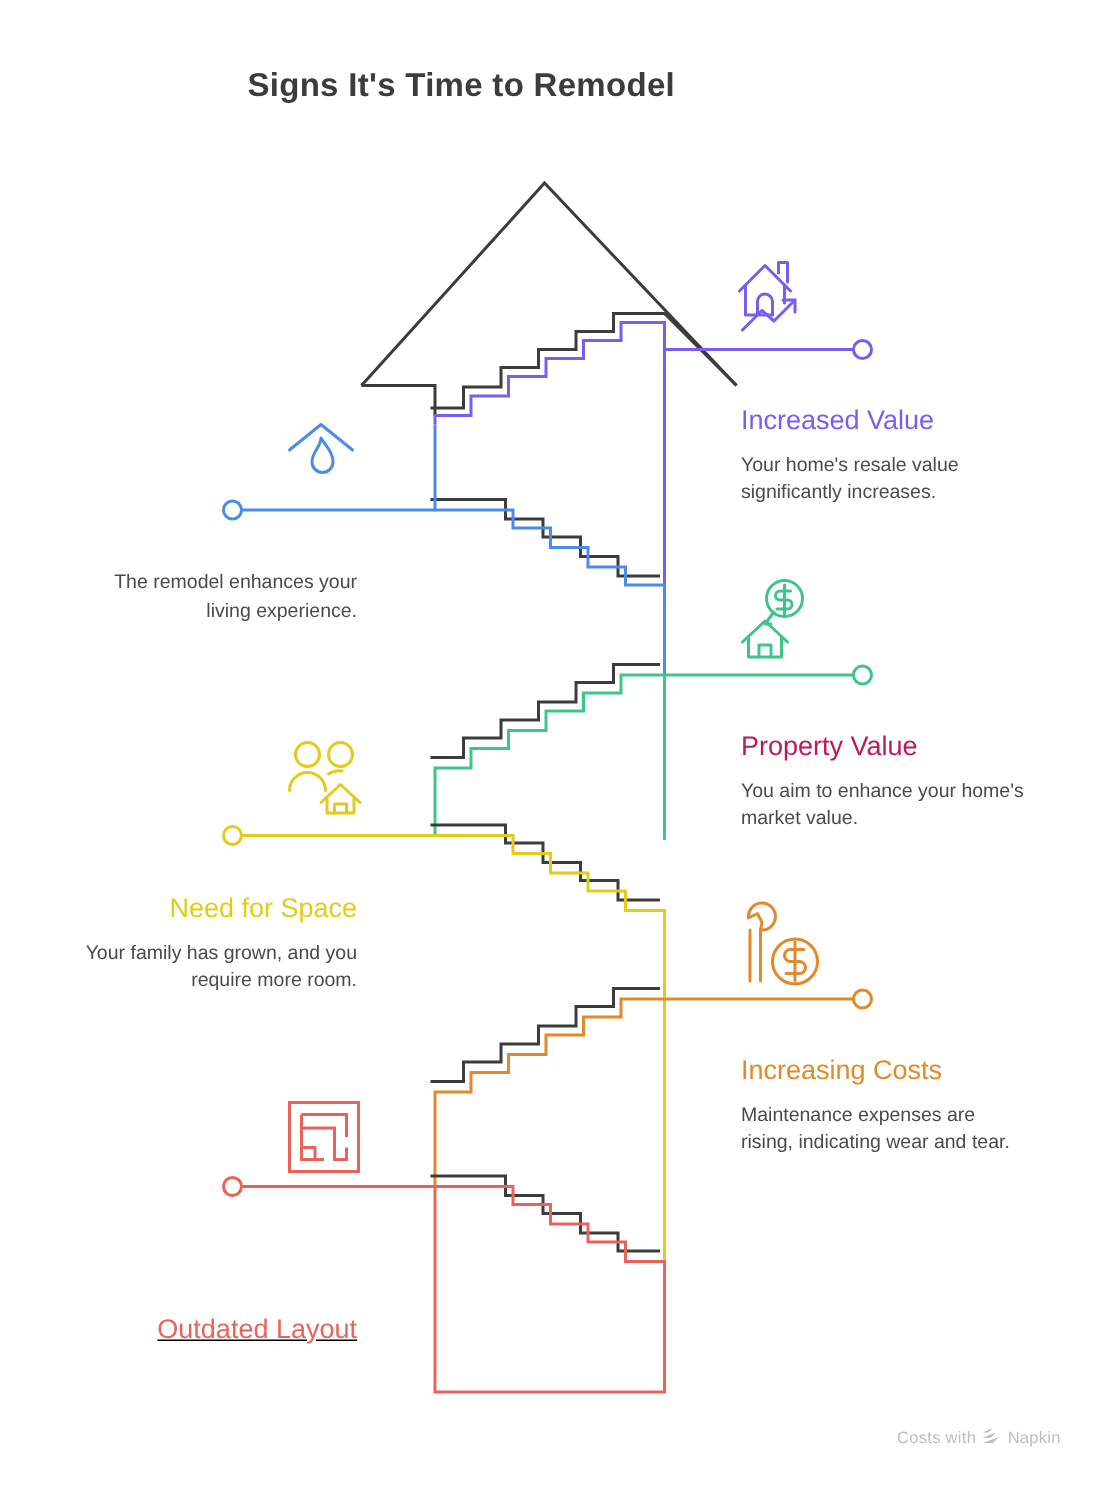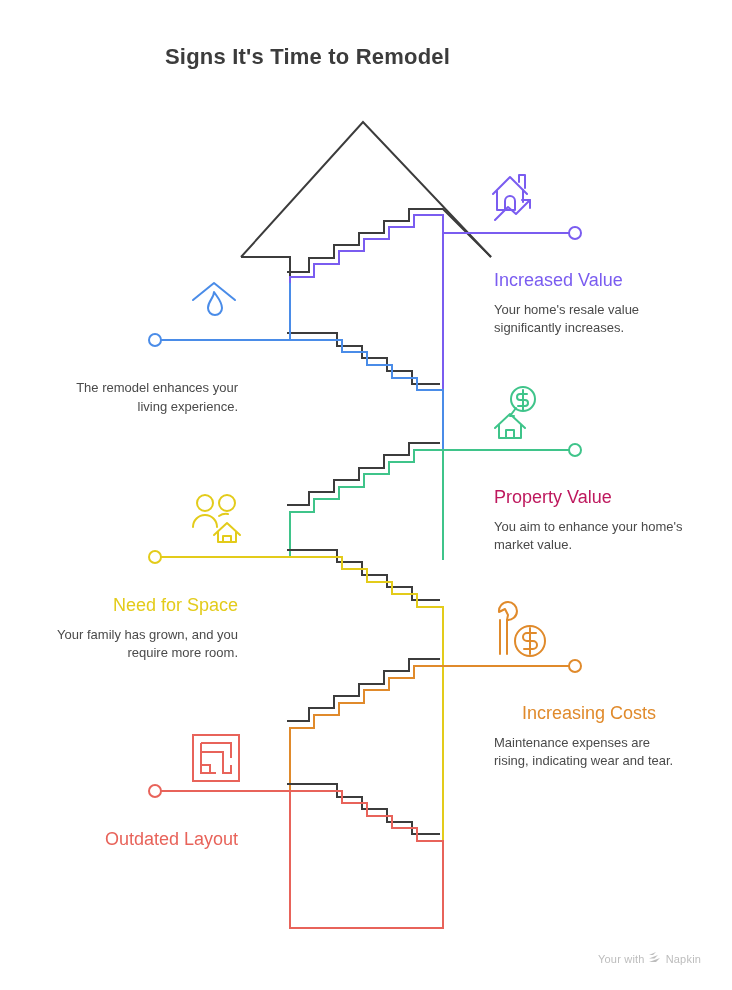--- a/index.html
+++ b/index.html
@@ -196,30 +196,30 @@
   <p class="n-title" style="color:#be185d;">Property Value</p>
   <p class="n-desc">You aim to enhance your home's market value.</p>
 </div>
 
 <div class="node left" style="left:45px; top:595px; width:193px;">
   <p class="n-title" style="color:#e3cb1a;">Need for Space</p>
   <p class="n-desc">Your family has grown, and you require more room.</p>
 </div>
 
 <div class="node right" style="left:494px; top:703px; width:190px;">
-  <p class="n-title" style="color:#e08a2b;text-align:center;">Increasing Costs</p>
+  <p class="n-title" style="color:#e08a2b;">Increasing Costs</p>
   <p class="n-desc">Maintenance expenses are rising, indicating wear and tear.</p>
 </div>
 
-<div class="node left" style="left:45px; top:829px; width:193px;">
+<div class="node left" style="left:45px; top:876px; width:193px;text-decoration:underline;">
   <p class="n-title" style="color:#e8635a;">Outdated Layout</p>
 </div>
 
 <div id="watermark">
-  <span>Your with</span>
+  <span>Costs with</span>
   <span class="wm-logo">
     <svg width="13" height="11" viewBox="0 0 13 11" fill="#bdbdbd">
       <path d="M0 3 L7 0 L4 3 Z"></path>
       <path d="M0 6.5 L9 3 L5.5 6.5 Z"></path>
       <path d="M0 10 L11 6 L7 10 Z"></path>
     </svg>
   </span>
   <span>Napkin</span>
 </div>
 

